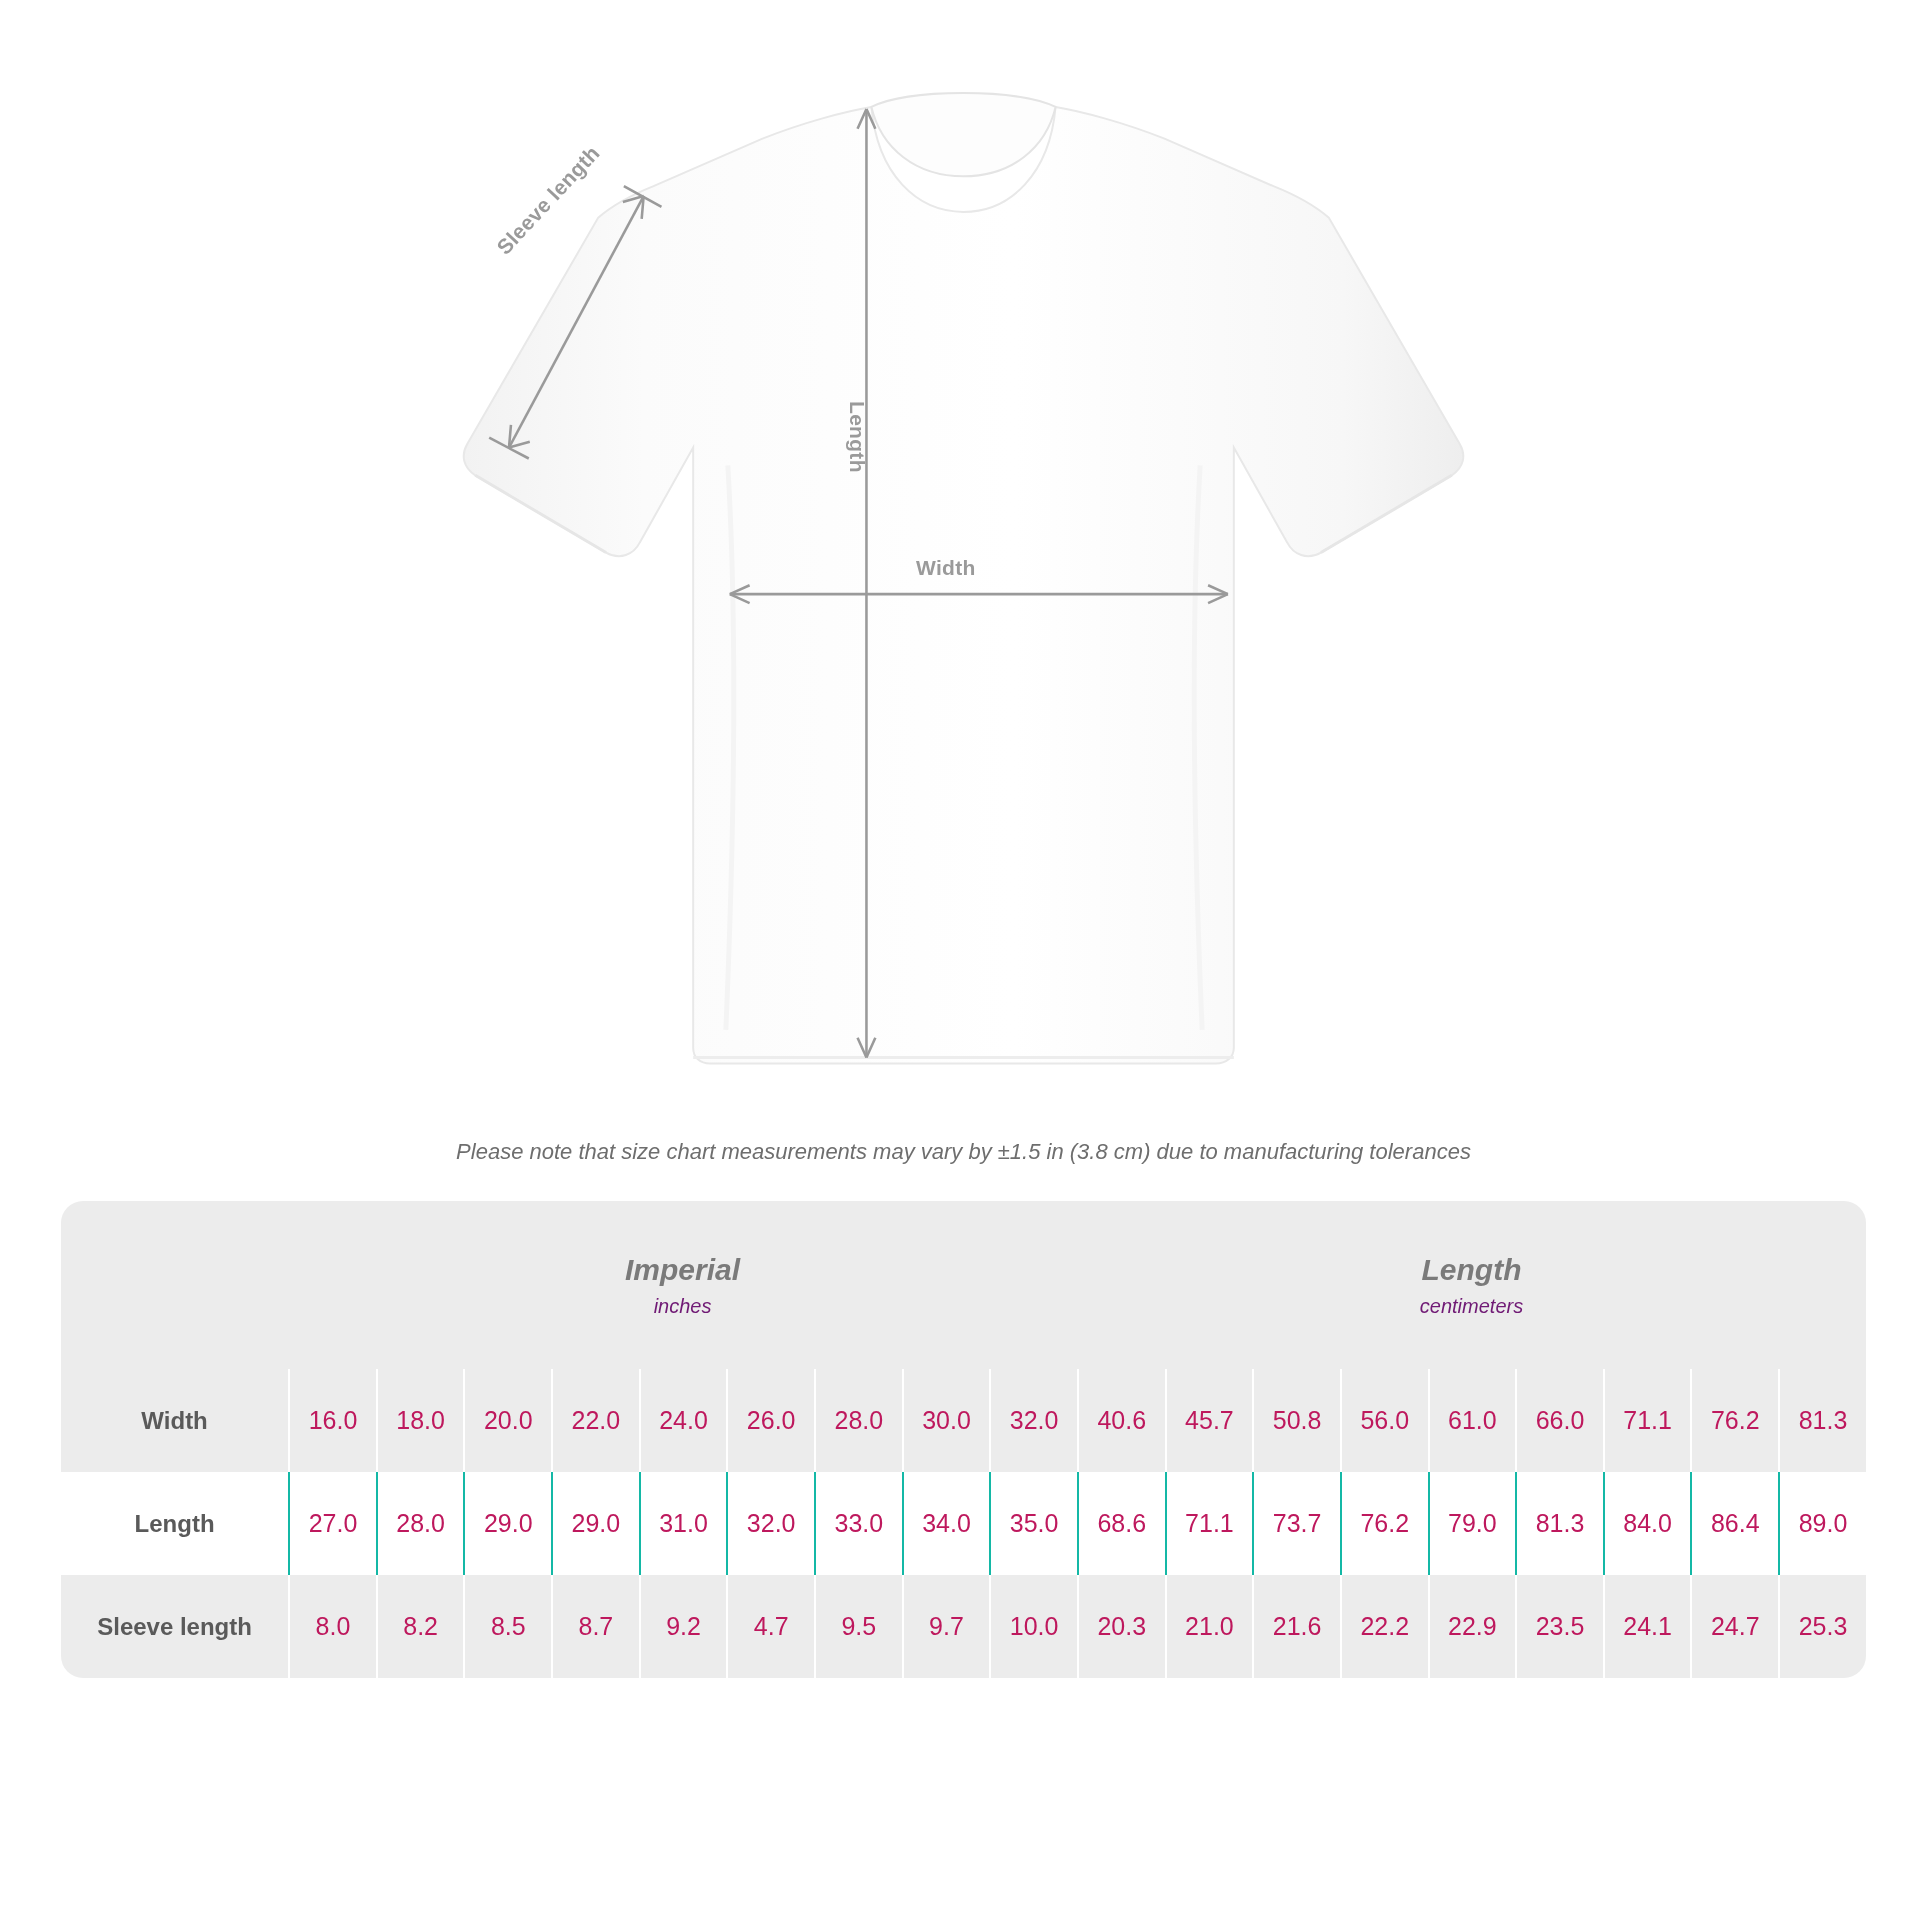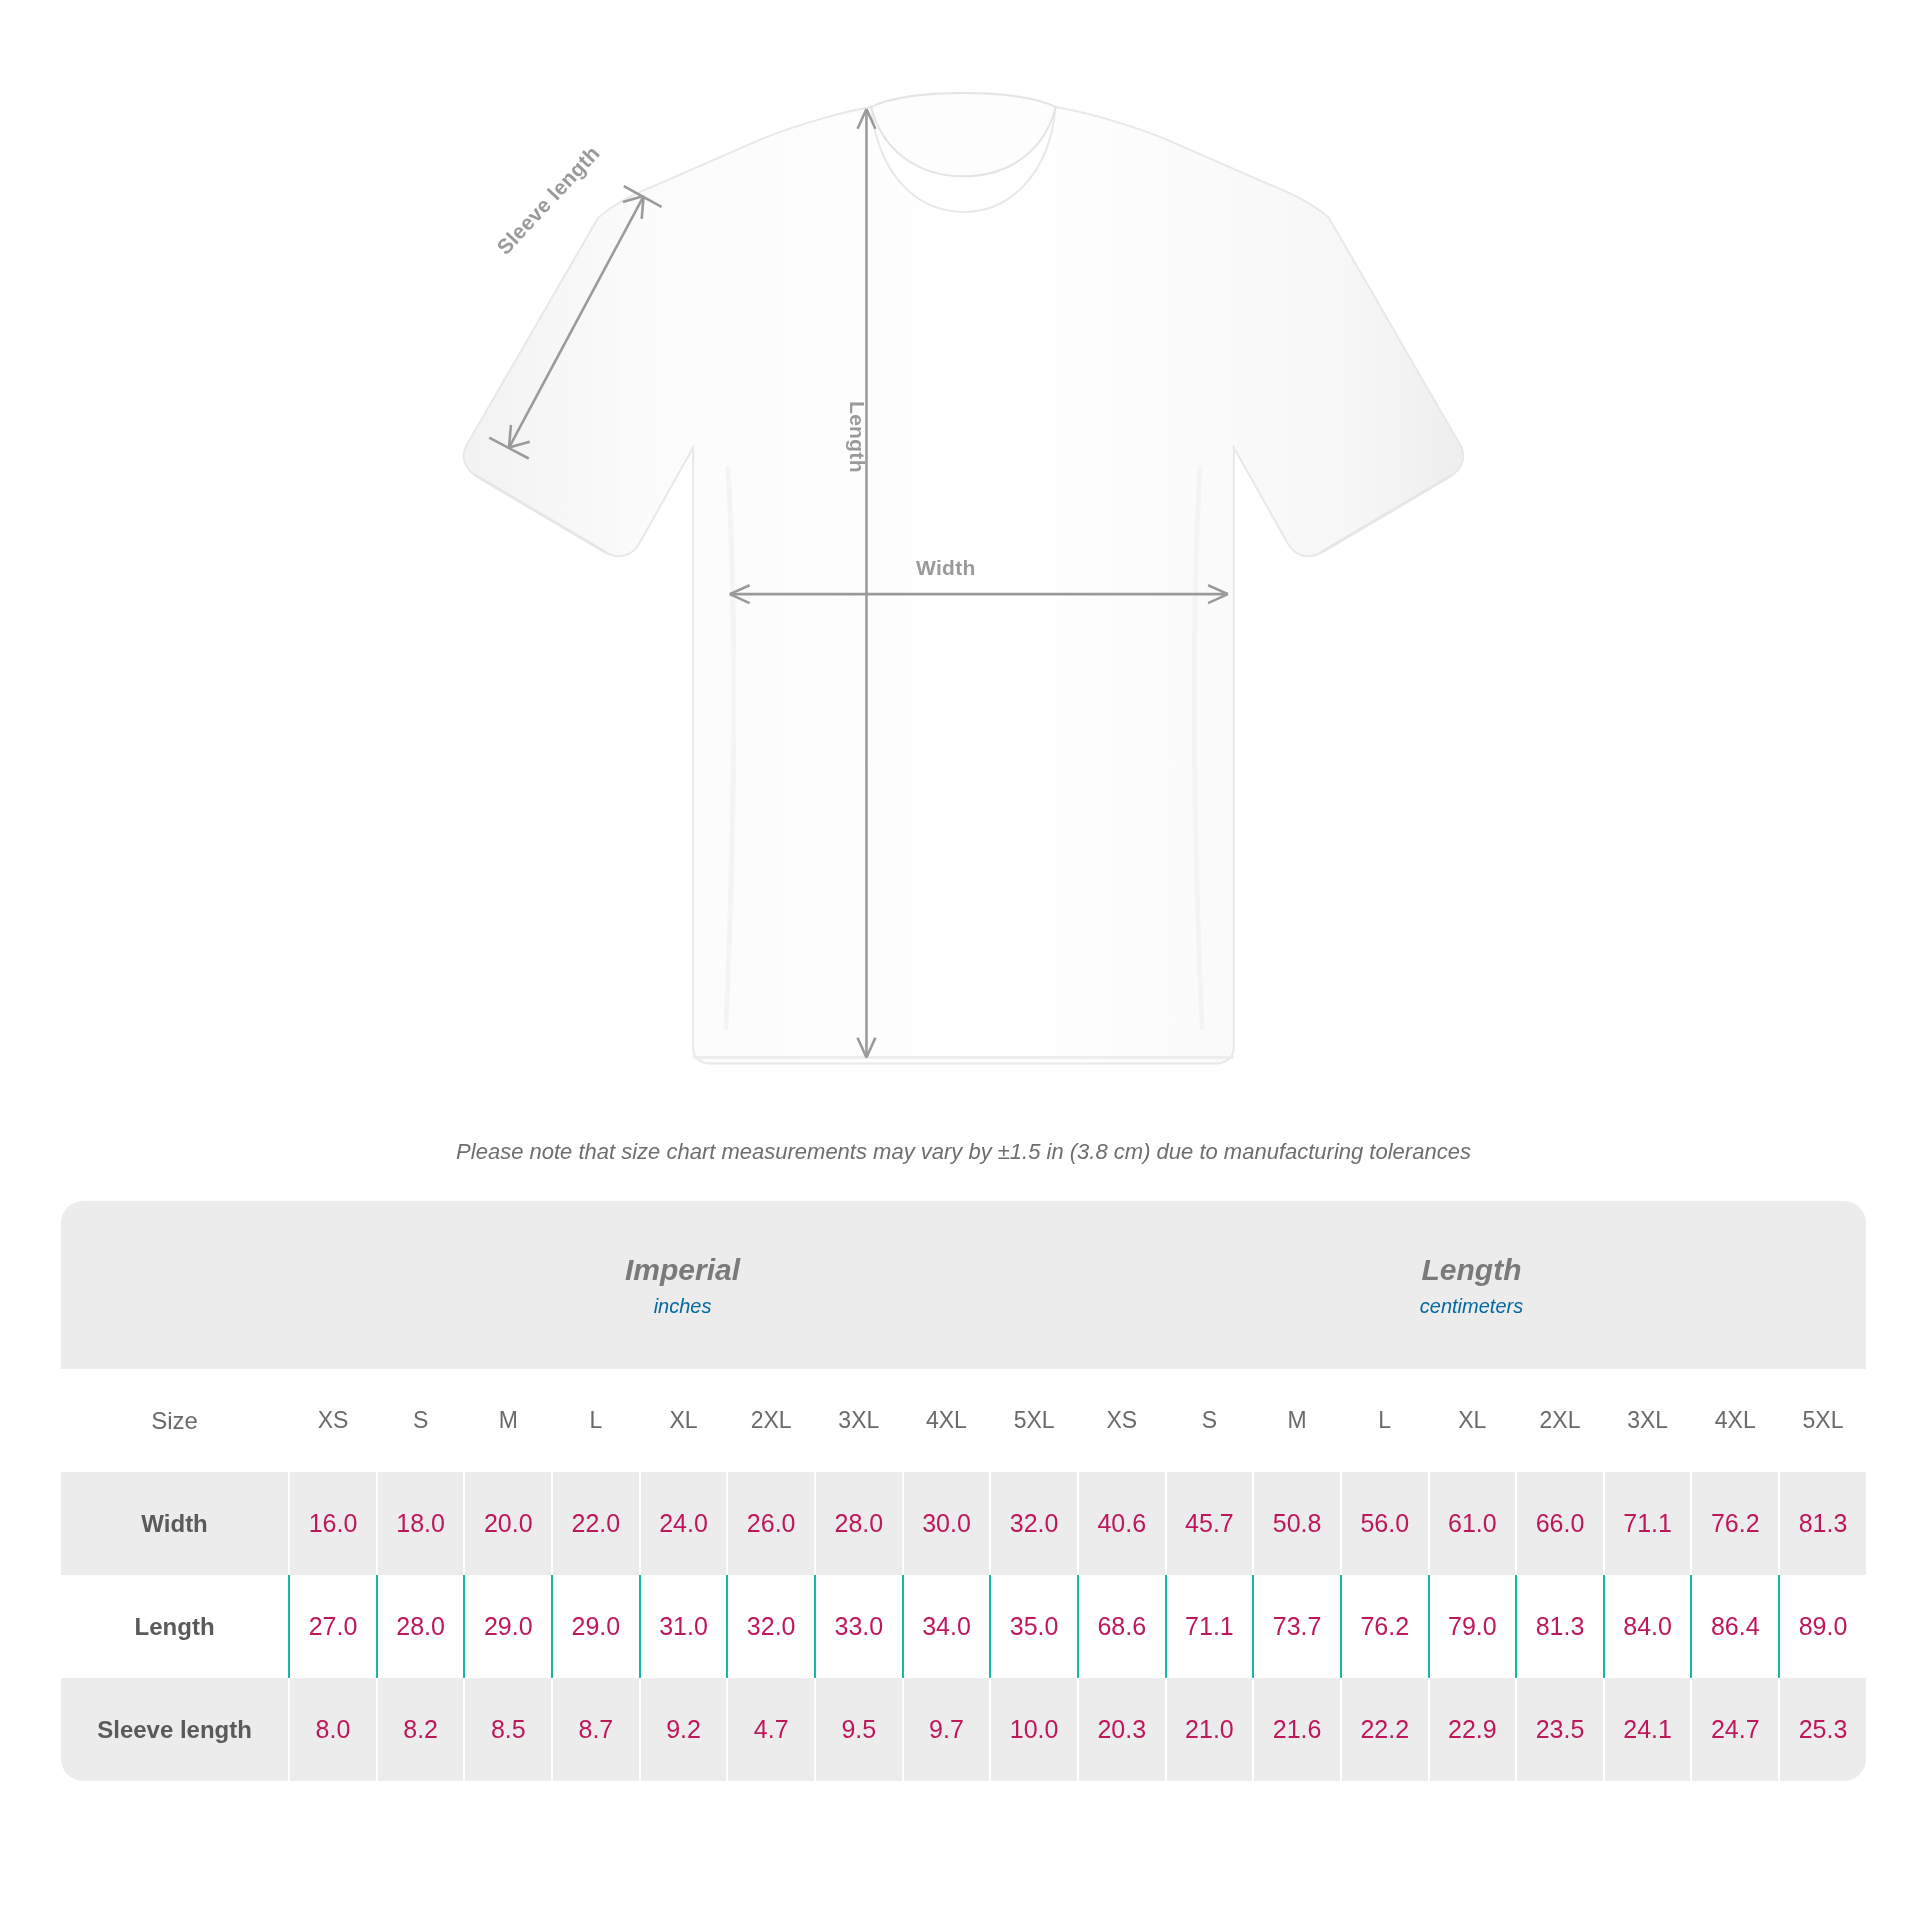--- a/index.html
+++ b/index.html
@@ -103,21 +103,21 @@
   }
   .unit-name {
     font-size: 30px;
     font-style: italic;
     font-weight: bold;
     color: #7a7a7a;
   }
   .unit-sub {
     font-size: 20px;
     font-style: italic;
-    color: #0369a1;
+    color: #701a75;
     margin-top: 8px;
     text-align: center;
   }
   .head-row td {
     height: 103px;
     background: #ffffff;
     font-size: 23px;
     font-weight: bold;
     color: #6a6a6a;
   }
@@ -260,41 +260,20 @@
           <td colspan="9">
             <div class="unit-name">Imperial</div>
             <div class="unit-sub">inches</div>
           </td>
           <td colspan="9">
             <div class="unit-name">Length</div>
             <div class="unit-sub">centimeters</div>
           </td>
         </tr>
 
-        <tr class="head-row">
-          <td class="rowlabel">Size</td>
-          <td class="cell-sep">XS</td>
-          <td class="cell-sep">S</td>
-          <td class="cell-sep">M</td>
-          <td class="cell-sep">L</td>
-          <td class="cell-sep">XL</td>
-          <td class="cell-sep">2XL</td>
-          <td class="cell-sep">3XL</td>
-          <td class="cell-sep">4XL</td>
-          <td class="cell-sep">5XL</td>
-          <td class="cell-sep">XS</td>
-          <td class="cell-sep">S</td>
-          <td class="cell-sep">M</td>
-          <td class="cell-sep">L</td>
-          <td class="cell-sep">XL</td>
-          <td class="cell-sep">2XL</td>
-          <td class="cell-sep">3XL</td>
-          <td class="cell-sep">4XL</td>
-          <td class="cell-sep">5XL</td>
-        </tr>
 
         <tr class="data-row shade">
           <td class="rowlabel">Width</td>
           <td class="cell-sep">16.0</td>
           <td class="cell-sep">18.0</td>
           <td class="cell-sep">20.0</td>
           <td class="cell-sep">22.0</td>
           <td class="cell-sep">24.0</td>
           <td class="cell-sep">26.0</td>
           <td class="cell-sep">28.0</td>

